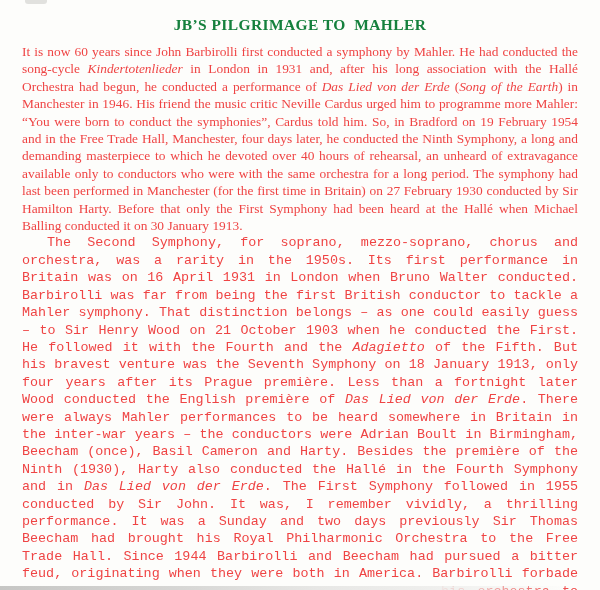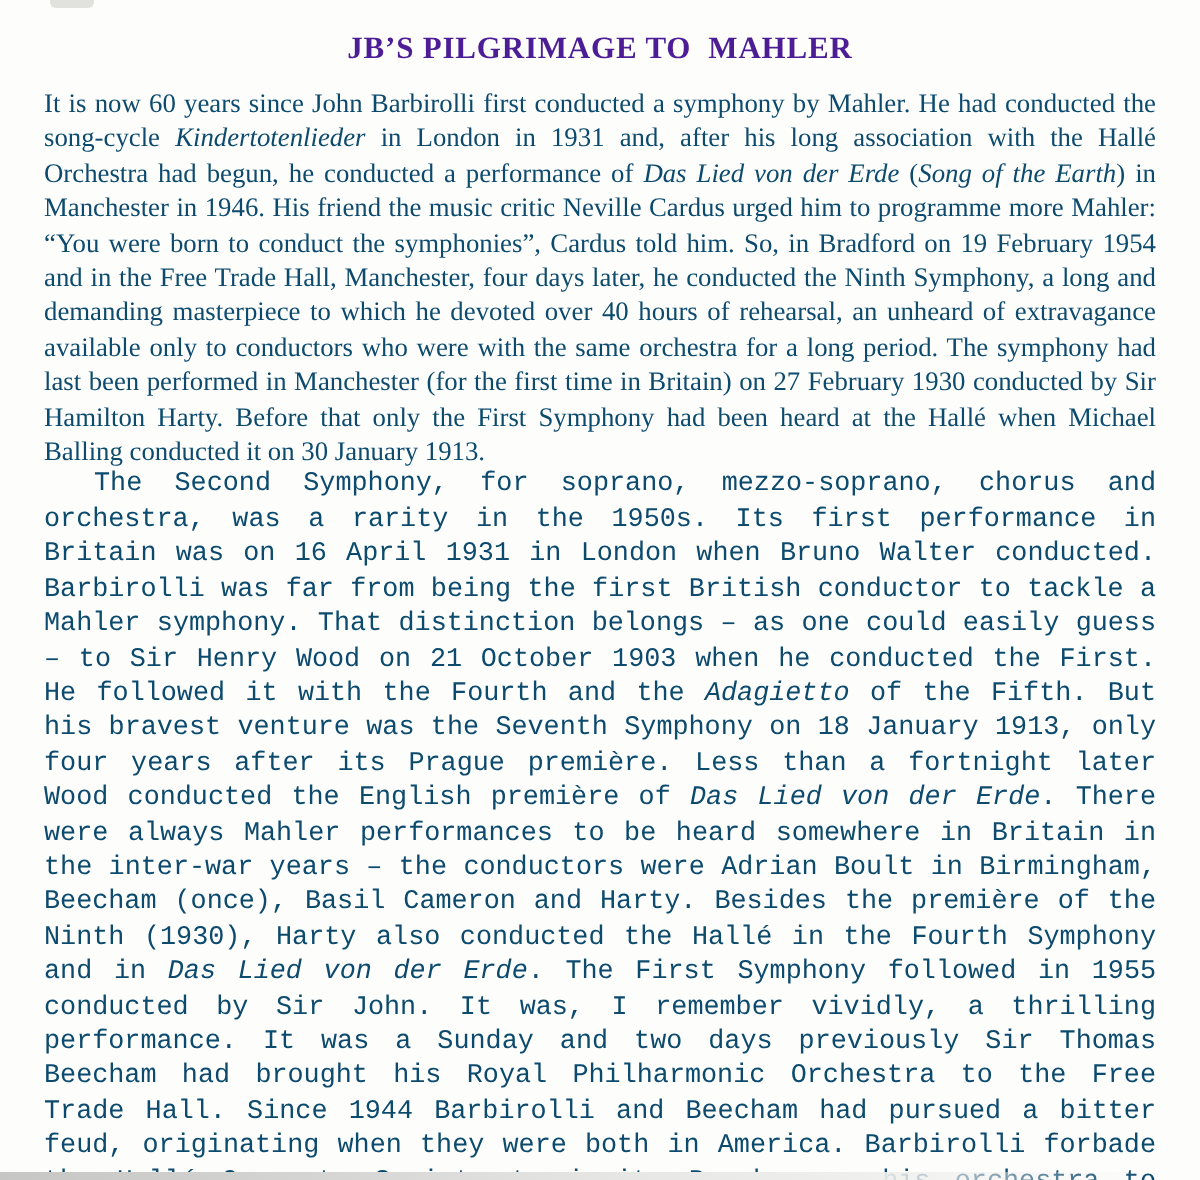--- a/index.html
+++ b/index.html
@@ -15,29 +15,29 @@
     width: 600px;
     height: 590px;
     padding: 16px 22px 0 22px;
     position: relative;
   }
   .title {
     text-align: center;
     font-size: 15.5px;
     font-weight: bold;
     letter-spacing: 0.4px;
-    color: #4c1d95;
+    color: #15803d;
     margin-bottom: 9px;
     white-space: pre;
   }
   .body-text p.para {
     font-size: 13.4px;
     line-height: 17.4px;
     text-align: justify;
-    color: #0c4a6e;
+    color: #ef4444;
   }
   .body-text p.para.indent {
     text-indent: 25px;
     font-family: Liberation Mono, monospace;
   }
   .body-text i { font-style: italic; }
   .page-number {
     text-align: center;
     font-size: 12.5px;
     margin-top: 3px;

